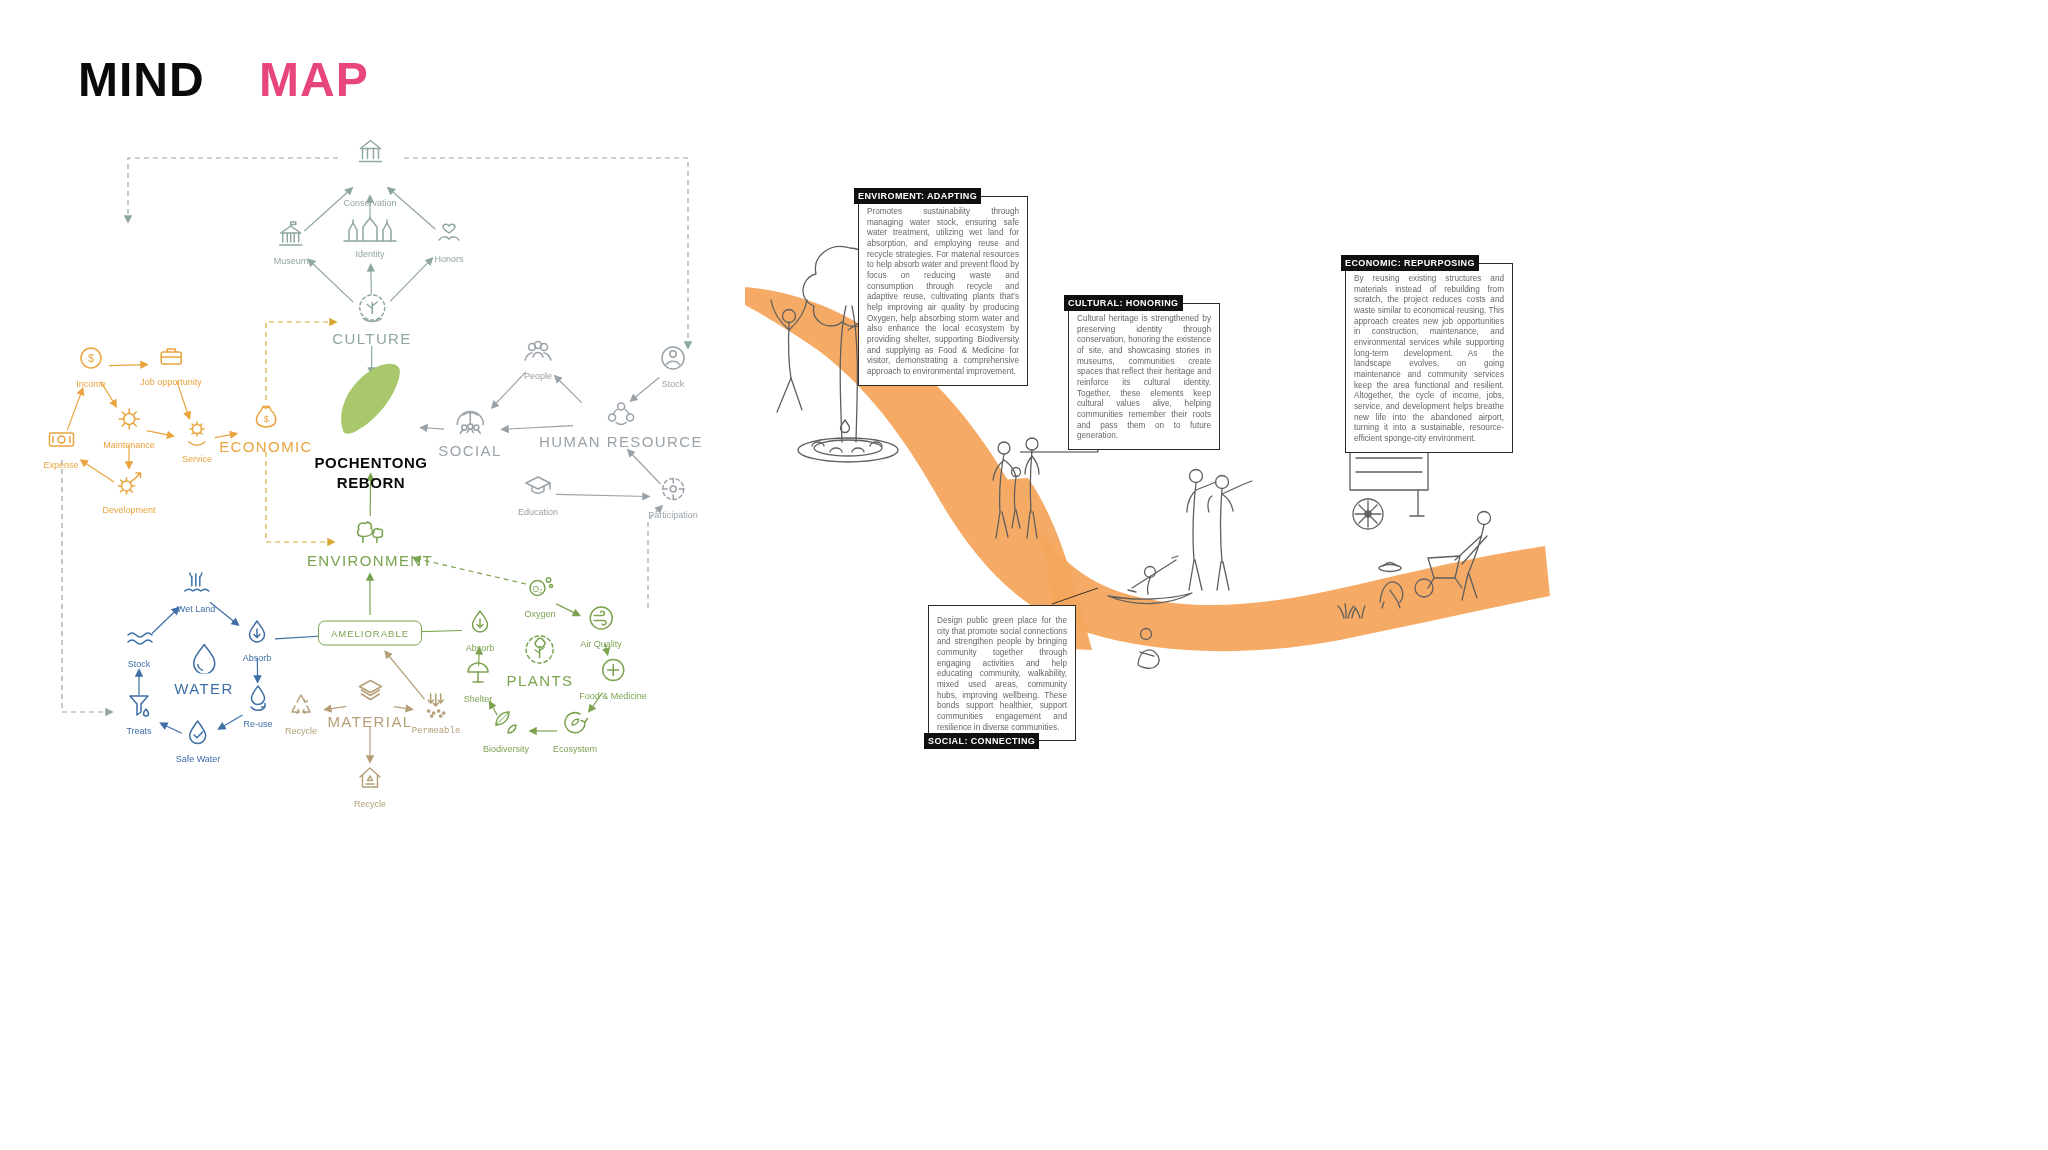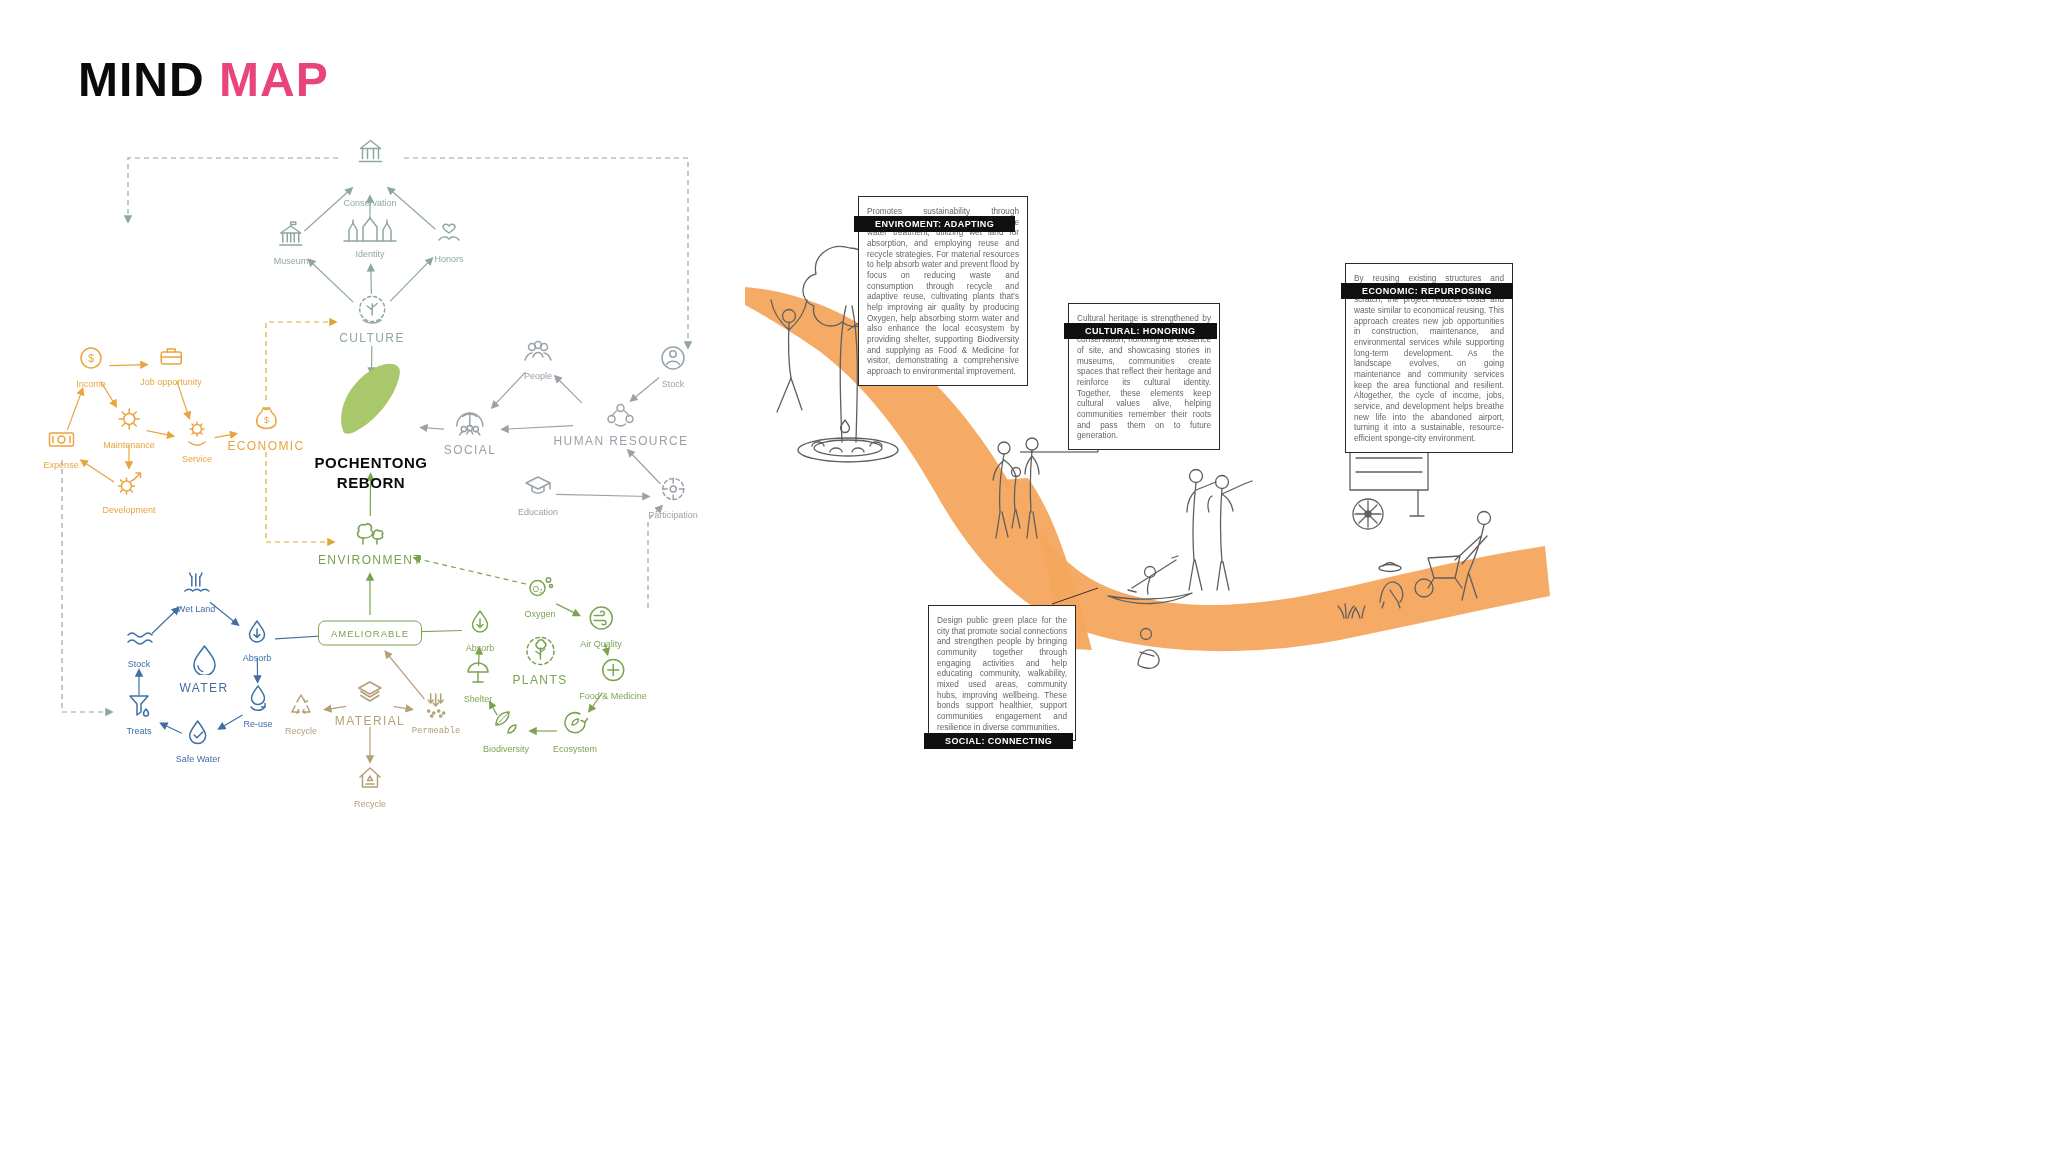--- a/index.html
+++ b/index.html
@@ -1,30 +1,30 @@
 <!DOCTYPE html>
 <html style="--accent: #e8457c; --ribbon: #f4a75d; --tagbg: #101010;"><head>
 <meta charset="utf-8">
 <style>
   html,body{margin:0;padding:0;background:#fff;}
   #page{position:relative;width:2048px;height:1150px;background:#ffffff;overflow:hidden;
         font-family:"Liberation Sans",sans-serif;}
   .title{position:absolute;left:78px;top:52px;font-size:48px;font-weight:900;letter-spacing:1px;color:#0a0a0a;z-index:4;}
-  .title .accent{color:var(--accent,#e8457c);}
+  .title .accent{color:var(--accent,#e8457c);margin-left:40px;}
   svg.layer{position:absolute;left:0;top:0;z-index:1;}
   #nodes{position:absolute;left:0;top:0;width:100%;height:100%;z-index:2;}
   .node{position:absolute;transform:translate(-50%,-50%);display:flex;flex-direction:column;align-items:center;text-align:center;}
   .node .lbl{margin-top:2px;font-size:9px;white-space:nowrap;}
-  .node.major .lbl{font-size:12px;letter-spacing:1.4px;}
+  .node.major .lbl{font-size:15px;letter-spacing:1.4px;}
   .node .lbl2{font-weight:bold;color:#0a0a0a;font-size:15px;line-height:1.3;letter-spacing:.6px;margin-top:4px;}
   .pill{border:1.4px solid #79a24e;color:#79a24e;border-radius:7px;padding:6px 12px;font-size:9.5px;
         letter-spacing:1px;background:#fff;white-space:nowrap;}
   .callout{position:absolute;background:#fff;border:1px solid #2a2a2a;padding:10px 8px 7px;z-index:3;box-sizing:border-box;}
   .callout .tag{position:absolute;top:-9px;left:-5px;background:var(--tagbg,#101010);color:#fff;font-size:9px;
-        font-weight:bold;letter-spacing:.4px;padding:3px 21px;white-space:nowrap;margin-top:28px;}
+        font-weight:bold;letter-spacing:.4px;padding:3px 4px;white-space:nowrap;}
   .callout.tag-bottom .tag{top:auto;bottom:-9px;}
   .callout p{margin:0;font-size:8.2px;line-height:1.3;color:#666;text-align:justify;}
   #callout-env{left:858px;top:196px;width:170px;}
   #callout-cultural{left:1068px;top:303px;width:152px;}
   #callout-economic{left:1345px;top:263px;width:168px;}
   #callout-social{left:928px;top:605px;width:148px;}
   .summary{position:absolute;left:770px;top:757px;width:710px;text-align:center;font-size:16.5px;
         line-height:1.6;color:#101010;z-index:2;}
   #illu .ink{fill:none;stroke:#5f5f5f;stroke-width:1.3;stroke-linecap:round;stroke-linejoin:round;}
   #illu .ribbon{fill:var(--ribbon,#f4a75d);stroke:none;opacity:.95;}

